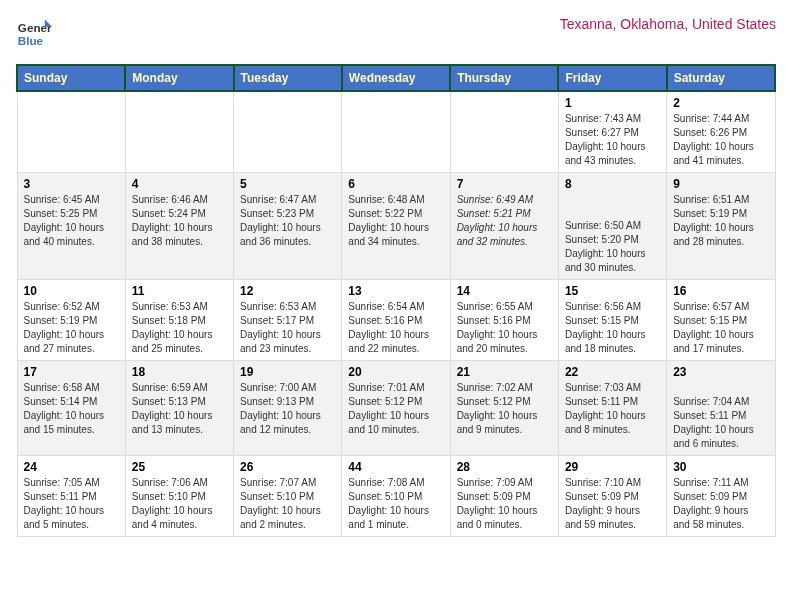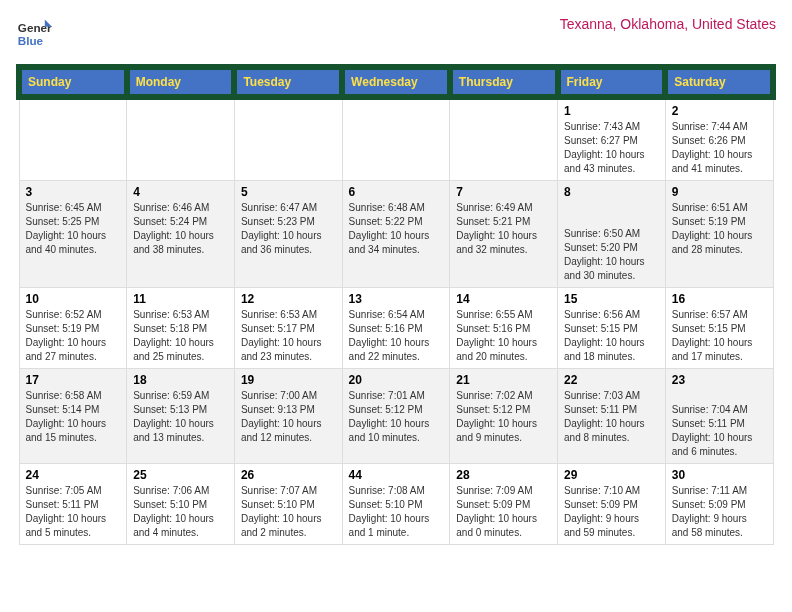--- a/index.html
+++ b/index.html
@@ -37,26 +37,26 @@
       font-size: 14px;
       color: #be185d;
     }
     .calendar-table {
       width: 100%;
       border-collapse: collapse;
       font-size: 11px;
     }
     .calendar-table th {
       background-color: #4472C4;
-      color: #fde047;
+      color: #fef9c3;
       text-align: left;
       padding: 5px 6px;
       font-size: 12px;
       font-weight: bold;
-      border: 6px solid #14532d;
+      border: 2px solid #14532d;
       margin-left: 30px;
     }
     .calendar-table td {
       vertical-align: top;
       padding: 4px 6px;
       border: 1px solid #ddd;
       height: 80px;
       background: #fff;
       width: calc(100% / 7);
     }
@@ -152,21 +152,21 @@
         </td>
         <td>
           <div class="day-number">6</div>
           <div class="day-info" style="white-space: pre-line;">Sunrise: 6:48 AM
 Sunset: 5:22 PM
 Daylight: 10 hours
 and 34 minutes.</div>
         </td>
         <td>
           <div class="day-number">7</div>
-          <div class="day-info" style="white-space: pre-line;">Sunrise: 6:49 AM
+          <div class="day-info" style="white-space: pre-line; font-style: italic;">Sunrise: 6:49 AM
 Sunset: 5:21 PM
 Daylight: 10 hours
 and 32 minutes.</div>
         </td>
         <td>
           <div class="day-number">8</div>
           <div class="day-info" style="white-space: pre-line; margin-top: 28px;">Sunrise: 6:50 AM
 Sunset: 5:20 PM
 Daylight: 10 hours
 and 30 minutes.</div>

